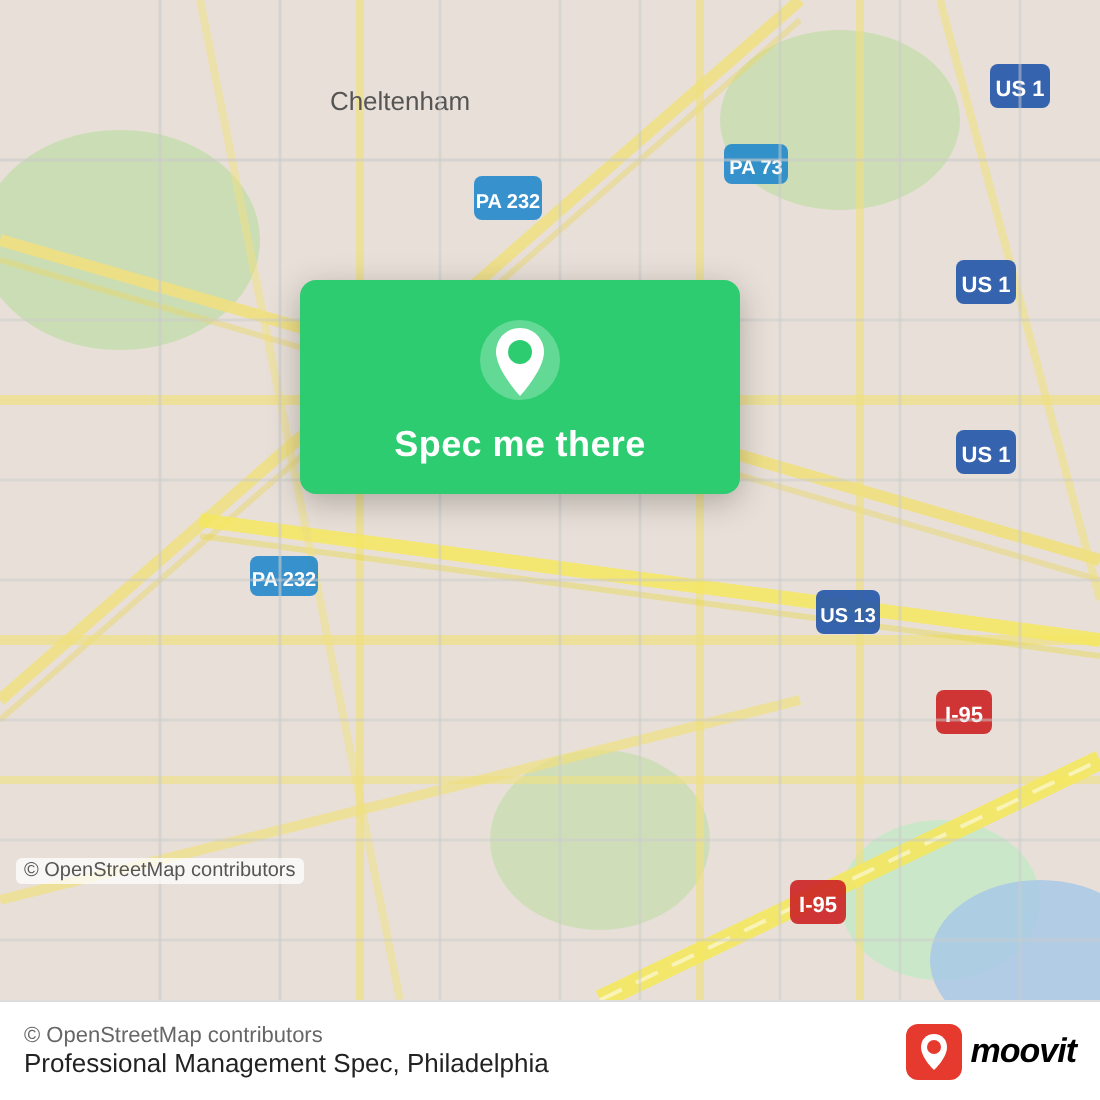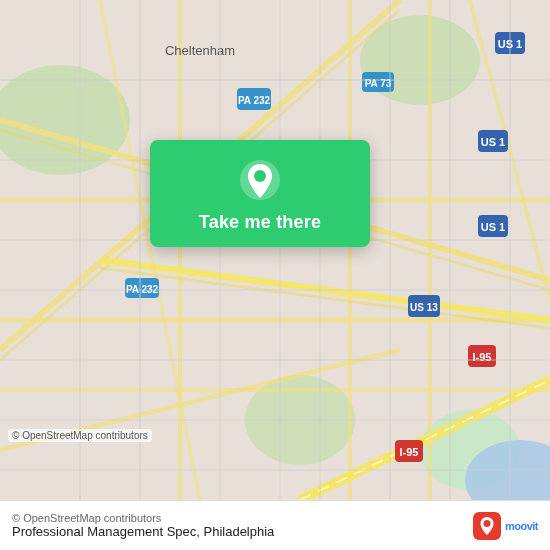--- a/index.html
+++ b/index.html
@@ -96,24 +96,25 @@
       align-items: center;
       gap: 4px;
     }
 
     #moovit-icon {
       width: 28px;
       height: 28px;
     }
 
     #moovit-text {
-      font-size: 11px;
+      font-size: 17px;
       font-weight: 700;
-      color: #3b82f6;
+      color: #000000;
       letter-spacing: -0.5px;
+      font-style: italic;
     }
 
     #osm-attribution {
       position: absolute;
       bottom: 58px;
       left: 8px;
       font-size: 10px;
       color: #555;
       background: rgba(255,255,255,0.75);
       padding: 1px 4px;
@@ -213,21 +214,21 @@
 
   <div id="location-card">
 
     <svg id="location-pin-icon" viewBox="0 0 44 44" xmlns="http://www.w3.org/2000/svg">
       <circle cx="22" cy="22" r="20" fill="rgba(255,255,255,0.25)"></circle>
 
       <path d="M22 6 C15 6 10 11.5 10 18 C10 27 22 40 22 40 C22 40 34 27 34 18 C34 11.5 29 6 22 6Z" fill="white"></path>
       <circle cx="22" cy="18" r="6" fill="#2ecc71"></circle>
     </svg>
 
-    <button id="take-me-there-btn">Take me there</button>
+    <button id="take-me-there-btn">Spec me there</button>
   </div>
 </div>
 
 <div id="bottom-bar">
   <div id="bottom-left">
     <span id="attribution-text">© OpenStreetMap contributors</span>
     <span id="location-name">Professional Management Spec, Philadelphia</span>
   </div>
 
   <div id="moovit-logo">

